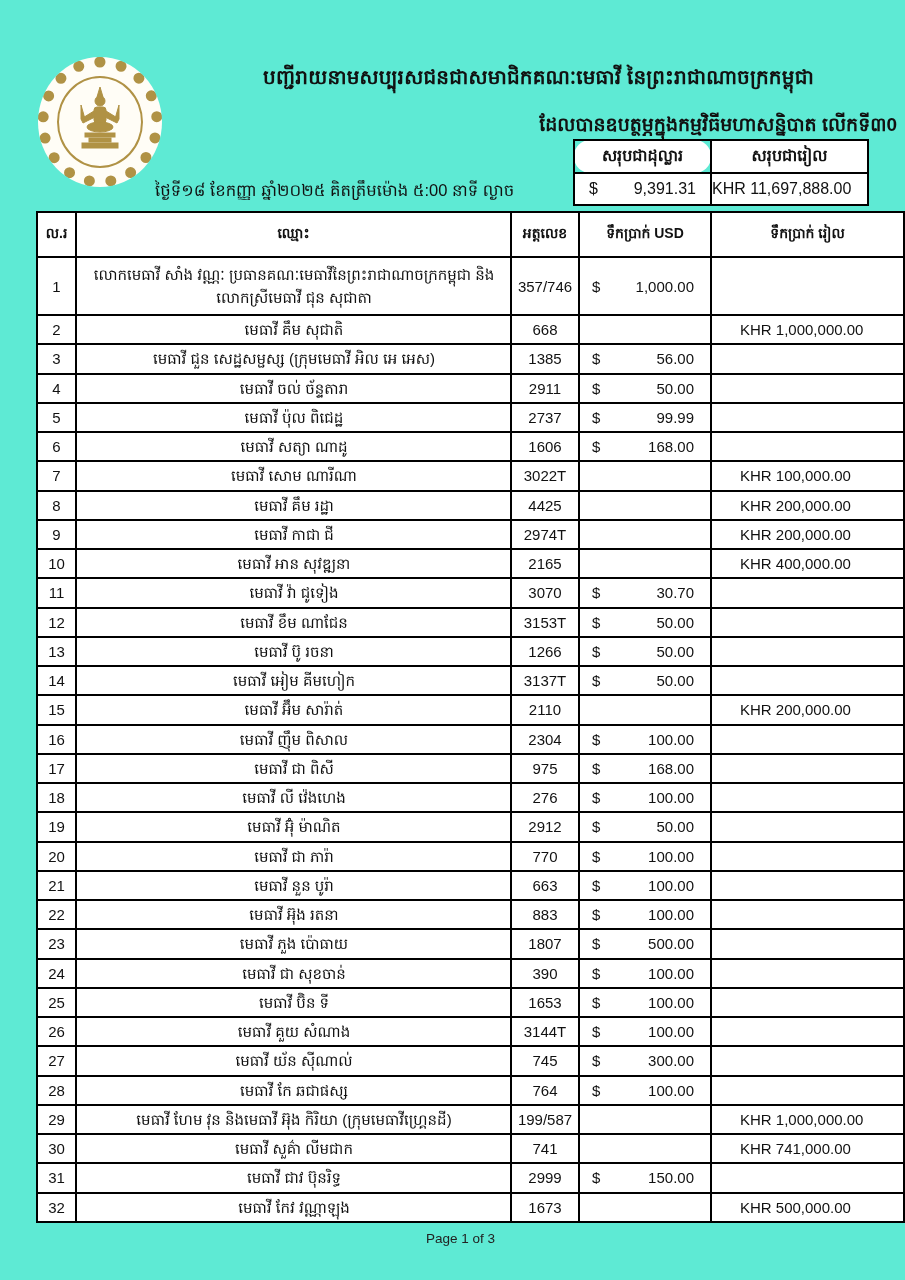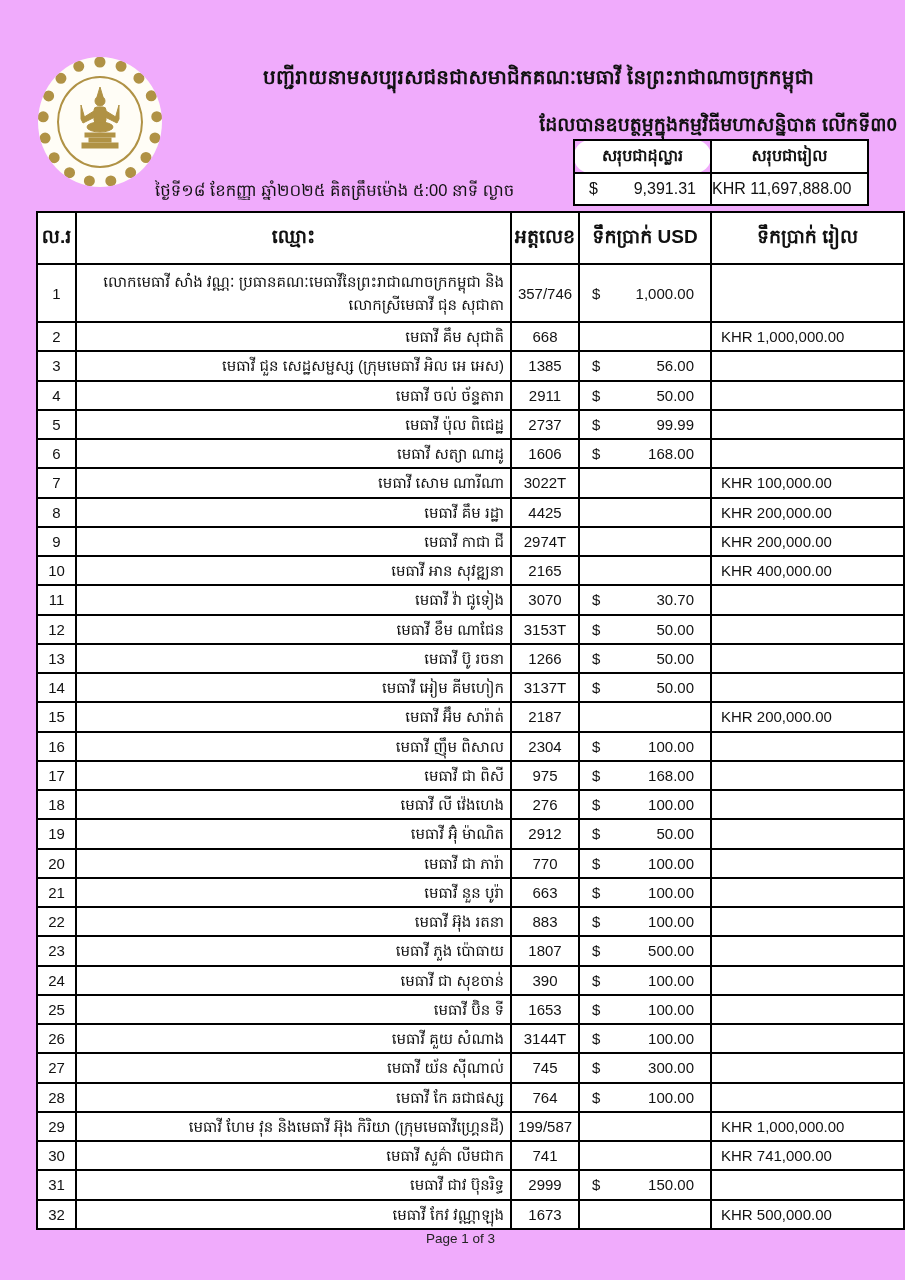--- a/index.html
+++ b/index.html
@@ -2,21 +2,21 @@
 <html><head>
 <meta charset="utf-8">
 <style>
   * { margin:0; padding:0; box-sizing:border-box; }
   html,body { background:#ffffff; }
   body {
     width:905px; height:1280px; position:relative;
     font-family:"Liberation Sans","DejaVu Sans",sans-serif;
     color:#111; overflow:hidden;
   }
-  .page { position:absolute; inset:0; background:#f0abfc; }
+  .page { position:absolute; inset:0; background:#5eead4; }
 
   
   .seal {
     position:absolute; left:38px; top:57px; width:124px; height:130px;
     border-radius:50%;
     border:11px dotted #b09245;
     background:#fffdf6;
     display:flex; align-items:center; justify-content:center;
   }
   .seal-inner {
@@ -38,33 +38,33 @@
   .summary th { font-size:16px; font-weight:bold; height:33px; }
   .summary td { height:32px; font-size:16px; }
   .sum-col-usd { width:137px;border-radius:16px; }
   .sum-col-riel { width:157px;font-family:Liberation Mono, monospace; }
   .money-flex { display:flex; justify-content:space-between; align-items:center; padding:0 14px 0 14px; }
   .riel-val { }
 
   
   .donors { position:absolute; left:36px; top:211px; border-collapse:collapse; table-layout:fixed; width:867px; }
   .donors th, .donors td { border:2px solid #000; background:#fff; vertical-align:middle; }
-  .donors thead th { height:32px; font-size:19px; font-weight:bold; text-align:center; padding:11px 2px; }
+  .donors thead th { height:32px; font-size:14px; font-weight:bold; text-align:center; padding:11px 2px; }
   .donors td { height:27.7px; font-size:15px; }
   .col-no   { width:39px; }
   .col-name { width:435px; }
   .col-id   { width:68px; }
   .col-usd  { width:132px; }
   .col-riel { width:193px; }
   .cell-no   { text-align:center; font-size:14px; }
-  .cell-name { text-align:right; padding:2px 6px 2px 7px; line-height:1.55;margin-top:48px; }
+  .cell-name { text-align:center; padding:2px 6px 2px 7px; line-height:1.55;margin-top:48px; }
   .cell-id   { text-align:center; font-size:14.5px; }
   .cell-usd  {}
   .cell-usd .money-flex { padding:0 16px 0 12px; }
-  .cell-riel { text-align:left; padding-left:9px; font-size:15px; }
+  .cell-riel { text-align:left; padding-left:28px; font-size:15px; }
   tr.tall td { height:58px; }
 
   .footer {
     position:absolute; left:8px; top:1231px; width:905px; text-align:center;
     font-size:13.5px; color:#222;
   }
 </style>
 </head>
 <body>
 
@@ -276,21 +276,21 @@
             <div class="money-flex">
               <span>$</span>
               <span>50.00</span>
             </div>
           </td>
           <td class="cell-riel"></td>
         </tr>
         <tr>
           <td class="cell-no">15</td>
           <td class="cell-name">មេធាវី អ៊ឹម សារ៉ាត់</td>
-          <td class="cell-id">2187</td>
+          <td class="cell-id">2110</td>
           <td class="cell-usd"></td>
           <td class="cell-riel">KHR 200,000.00</td>
         </tr>
         <tr>
           <td class="cell-no">16</td>
           <td class="cell-name">មេធាវី ញ៉ឹម ពិសាល</td>
           <td class="cell-id">2304</td>
           <td class="cell-usd">
             <div class="money-flex">
               <span>$</span>

